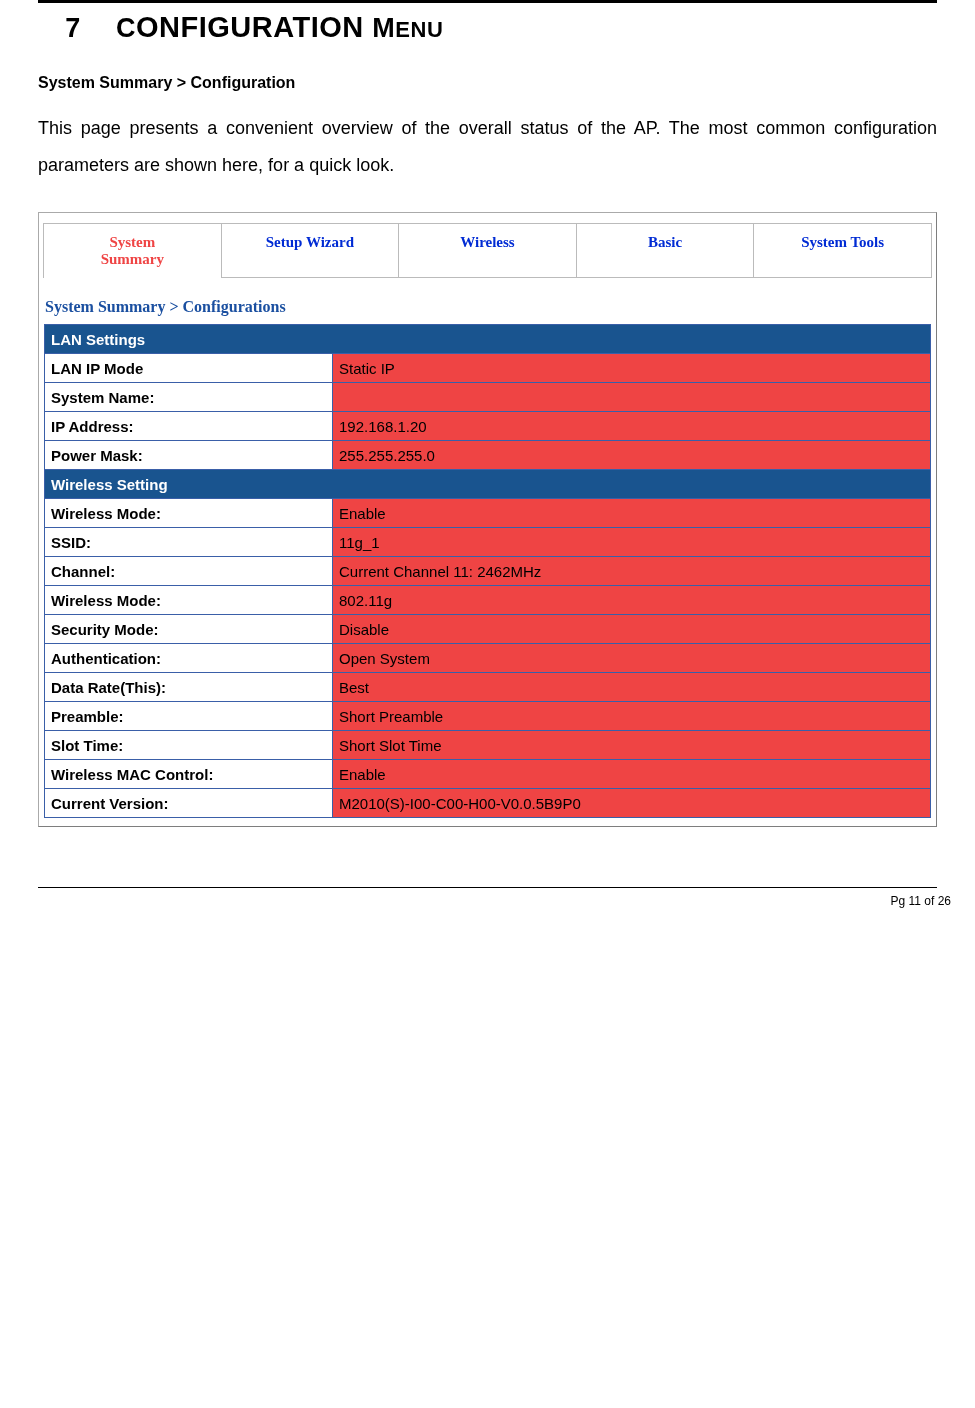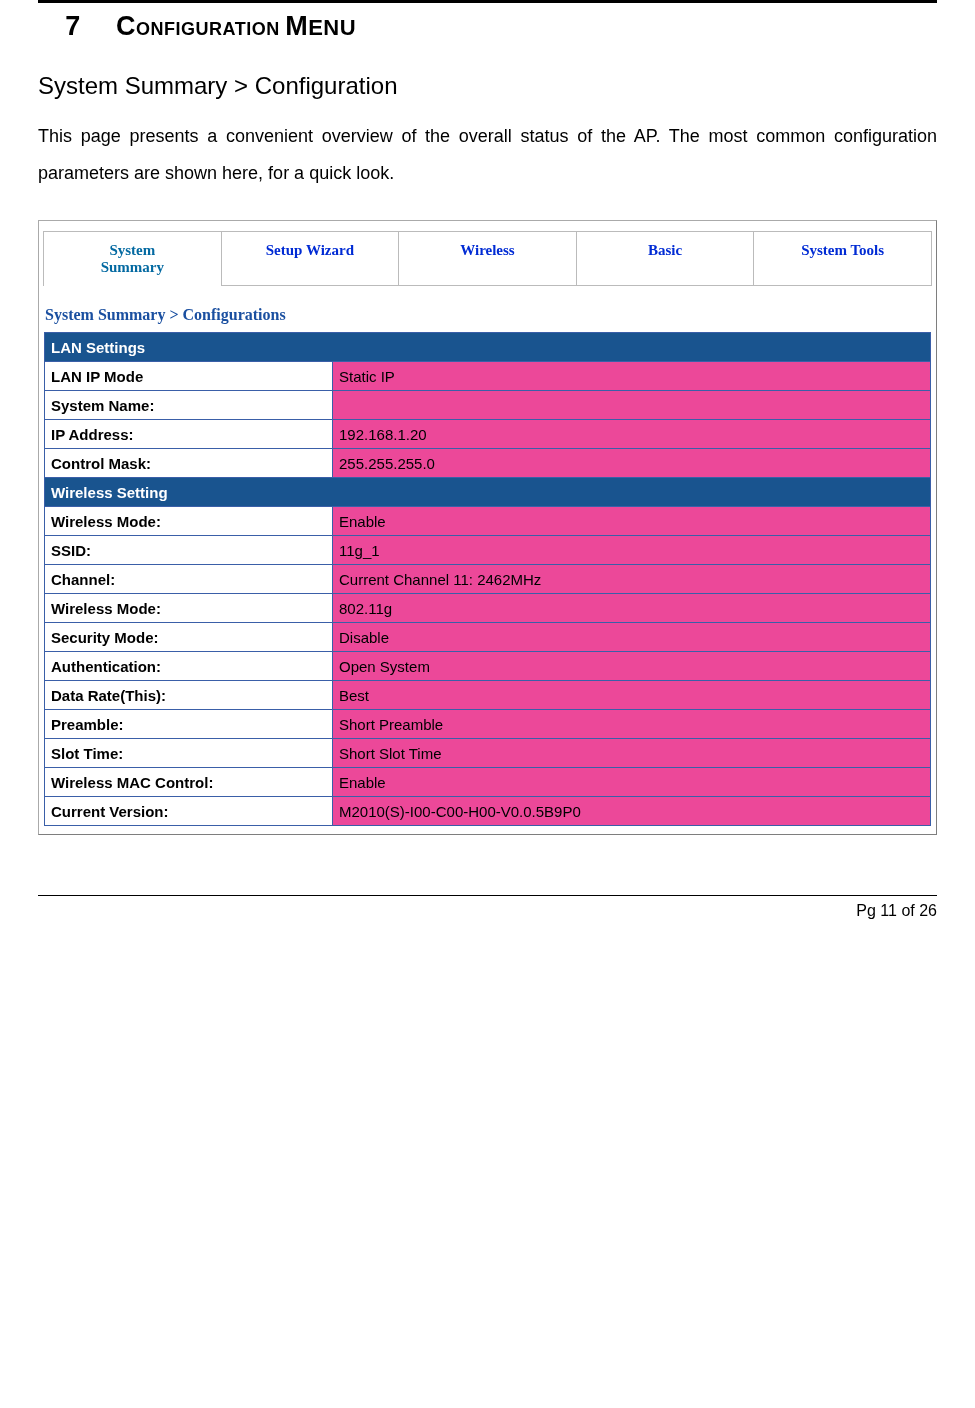--- a/index.html
+++ b/index.html
@@ -4,55 +4,55 @@
 <style>
   html,body{margin:0;padding:0;background:#fff;color:#000;
     font-family:Verdana,Geneva,sans-serif;width:975px}
   .page{padding:0 38px 0 38px;box-sizing:border-box}
   .rule-top{border-top:3px solid #000;margin:0 38px}
   .rule-bot{border-top:1.5px solid #000;margin:60px 38px 0 38px}
   h1.chapter{margin:8px 0 30px 0;font-weight:700;letter-spacing:.5px;
     font-size:27px}
   h1.chapter .num{display:inline-block;width:70px;text-align:center}
   h1.chapter .ttl{font-variant:normal}
-  h2.bc{font-size:24px;font-weight:400;margin:30px 0 18px 0}
+  h2.bc{font-size:16px;font-weight:700;margin:30px 0 18px 0}
   p.intro{font-size:18px;line-height:2.05;margin:0 0 28px 0;
     text-align:justify}
   .shot{border:1px solid #7e7e7e;border-top:1px solid #aaa;
     border-left:1px solid #aaa;padding:2px 2px 2px 2px;
     box-shadow:inset -1px -1px 0 #fff}
   .tabs{display:flex;margin:8px 2px 2px 2px}
   .tab{flex:1;text-align:center;font:700 15px "Times New Roman",serif;
     color:#002bd4;padding:10px 4px;border:1px solid #bbb;
     border-bottom:1px solid #bbb;background:#fff}
-  .tab.active{color:#0369a1;border-bottom:none;line-height:1.15}
+  .tab.active{color:#ef4444;border-bottom:none;line-height:1.15}
   .tab+.tab{border-left:none}
   .crumb{color:#1a4fa0;font:700 16px "Times New Roman",serif;
     margin:20px 4px 8px 4px}
   table.cfg{width:calc(100% - 6px);margin:0 3px 6px 3px;border-collapse:collapse;
     font-family:Liberation Sans, sans-serif;font-size:15px}
-  table.cfg td{border:1px solid #3a5fa8;padding:3px 6px;background:#ec4899;
+  table.cfg td{border:1px solid #3a5fa8;padding:3px 6px;background:#ef4444;
     vertical-align:middle;height:22px}
   table.cfg tr.sec td{background:#19548f;color:#fff;font-weight:700;
     font-size:15px}
   table.cfg td.lbl{width:275px;font-weight:700;color:#000;
     border-right:1px solid #3a5fa8;background:#fff}
-  .footer{font-size:16px;text-align:right;padding:6px 38px 18px 0;
+  .footer{font-size:12px;text-align:right;padding:6px 24px 18px 0;
     color:#000}
 </style>
 </head>
 <body>
 
 <div class="rule-top"></div>
 <div class="page">
 
   <h1 class="chapter">
     <span class="num">7</span>
     <span class="ttl">
-      <span style="font-size:27px">C</span><span style="font-size:18px">ONFIGURATION </span><span style="font-size:27px">M</span><span style="font-size:22px">ENU</span>
+      <span style="font-size:27px">C</span><span style="font-size:29px">ONFIGURATION </span><span style="font-size:27px">M</span><span style="font-size:22px">ENU</span>
     </span>
   </h1>
 
   <h2 class="bc">System Summary &gt; Configuration</h2>
 
   <p class="intro">This page presents a convenient overview of the overall status of the AP. The most common configuration parameters are shown here, for a quick look.</p>
 
   <div class="shot">
     <div class="tabs">
       <div class="tab active">
@@ -78,21 +78,21 @@
           </tr>
           <tr>
             <td class="lbl">System Name:</td>
             <td></td>
           </tr>
           <tr>
             <td class="lbl">IP Address:</td>
             <td>192.168.1.20</td>
           </tr>
           <tr>
-            <td class="lbl">Control Mask:</td>
+            <td class="lbl">Power Mask:</td>
             <td>255.255.255.0</td>
           </tr>
           <tr class="sec">
             <td colspan="2">Wireless Setting</td>
           </tr>
           <tr>
             <td class="lbl">Wireless Mode:</td>
             <td>Enable</td>
           </tr>
           <tr>

